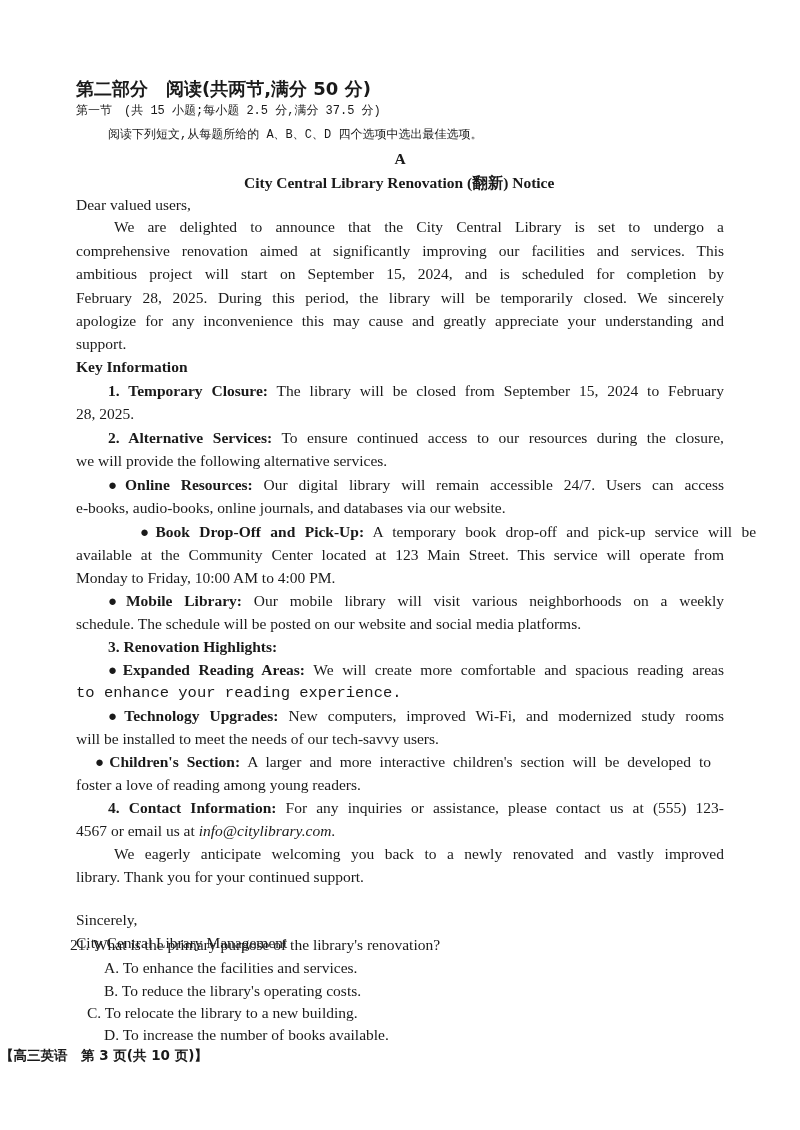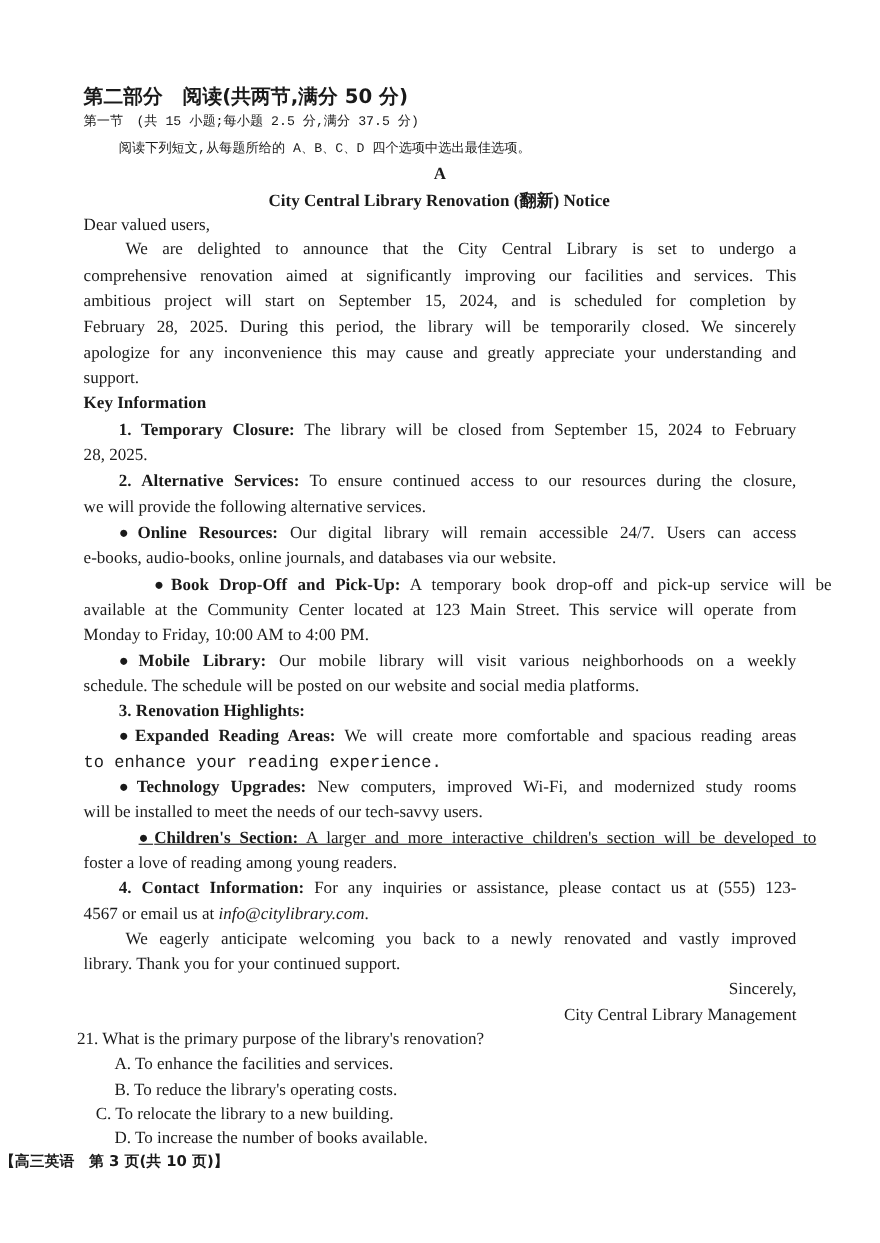--- a/index.html
+++ b/index.html
@@ -31,21 +31,21 @@
     .just {
       width: 648px;
       text-align: justify;
       text-align-last: justify;
       white-space: normal;
     }
     .bold { font-weight: bold; }
     .cn { font-family: Liberation Mono, monospace; font-size: 12px; }
     .cn-bold { font-family: "DejaVu Sans", sans-serif; font-size: 18px; font-weight: bold; }
     .center { text-align: center; width: 648px; }
-    .right { text-align: right; width: 648px; }
+    .right { text-align: left; width: 648px; margin-top: 20px; }
     .bullet { font-size: 15px; margin-right: 1px; }
     .italic { font-style: italic; }
     .footer {
       position: absolute;
       left: 0;
       top: 1047px;
       width: 800px;
       text-align: left;
       font-family: "DejaVu Sans", sans-serif;
       font-size: 13.5px;
@@ -105,21 +105,21 @@
   <div class="line just" style="top:659px; left:32px; width:616px;">
     <span class="bullet">●</span><span class="bold">Expanded Reading Areas:</span><span> We will create more comfortable and spacious reading areas</span>
   </div>
   <div class="line" style="top:682px;font-family:Liberation Mono, monospace;">to enhance your reading experience.</div>
 
   <div class="line just" style="top:705px; left:32px; width:616px;">
     <span class="bullet">●</span><span class="bold">Technology Upgrades:</span><span> New computers, improved Wi-Fi, and modernized study rooms</span>
   </div>
   <div class="line" style="top:728px;">will be installed to meet the needs of our tech-savvy users.</div>
 
-  <div class="line just" style="top:751px; left:50px; width:616px;text-decoration:underline;">
+  <div class="line just" style="top:751px; left:19px; width:616px;">
     <span class="bullet">●</span><span class="bold">Children's Section:</span><span> A larger and more interactive children's section will be developed to</span>
   </div>
   <div class="line" style="top:774px;">foster a love of reading among young readers.</div>
 
   <div class="line just" style="top:797px; left:32px; width:616px;">
     <span class="bold">4. Contact Information:</span><span> For any inquiries or assistance, please contact us at (555) 123-</span>
   </div>
   <div class="line" style="top:820px;">
     <span>4567 or email us at </span><span class="italic">info@citylibrary.com</span><span>.</span>
   </div>

